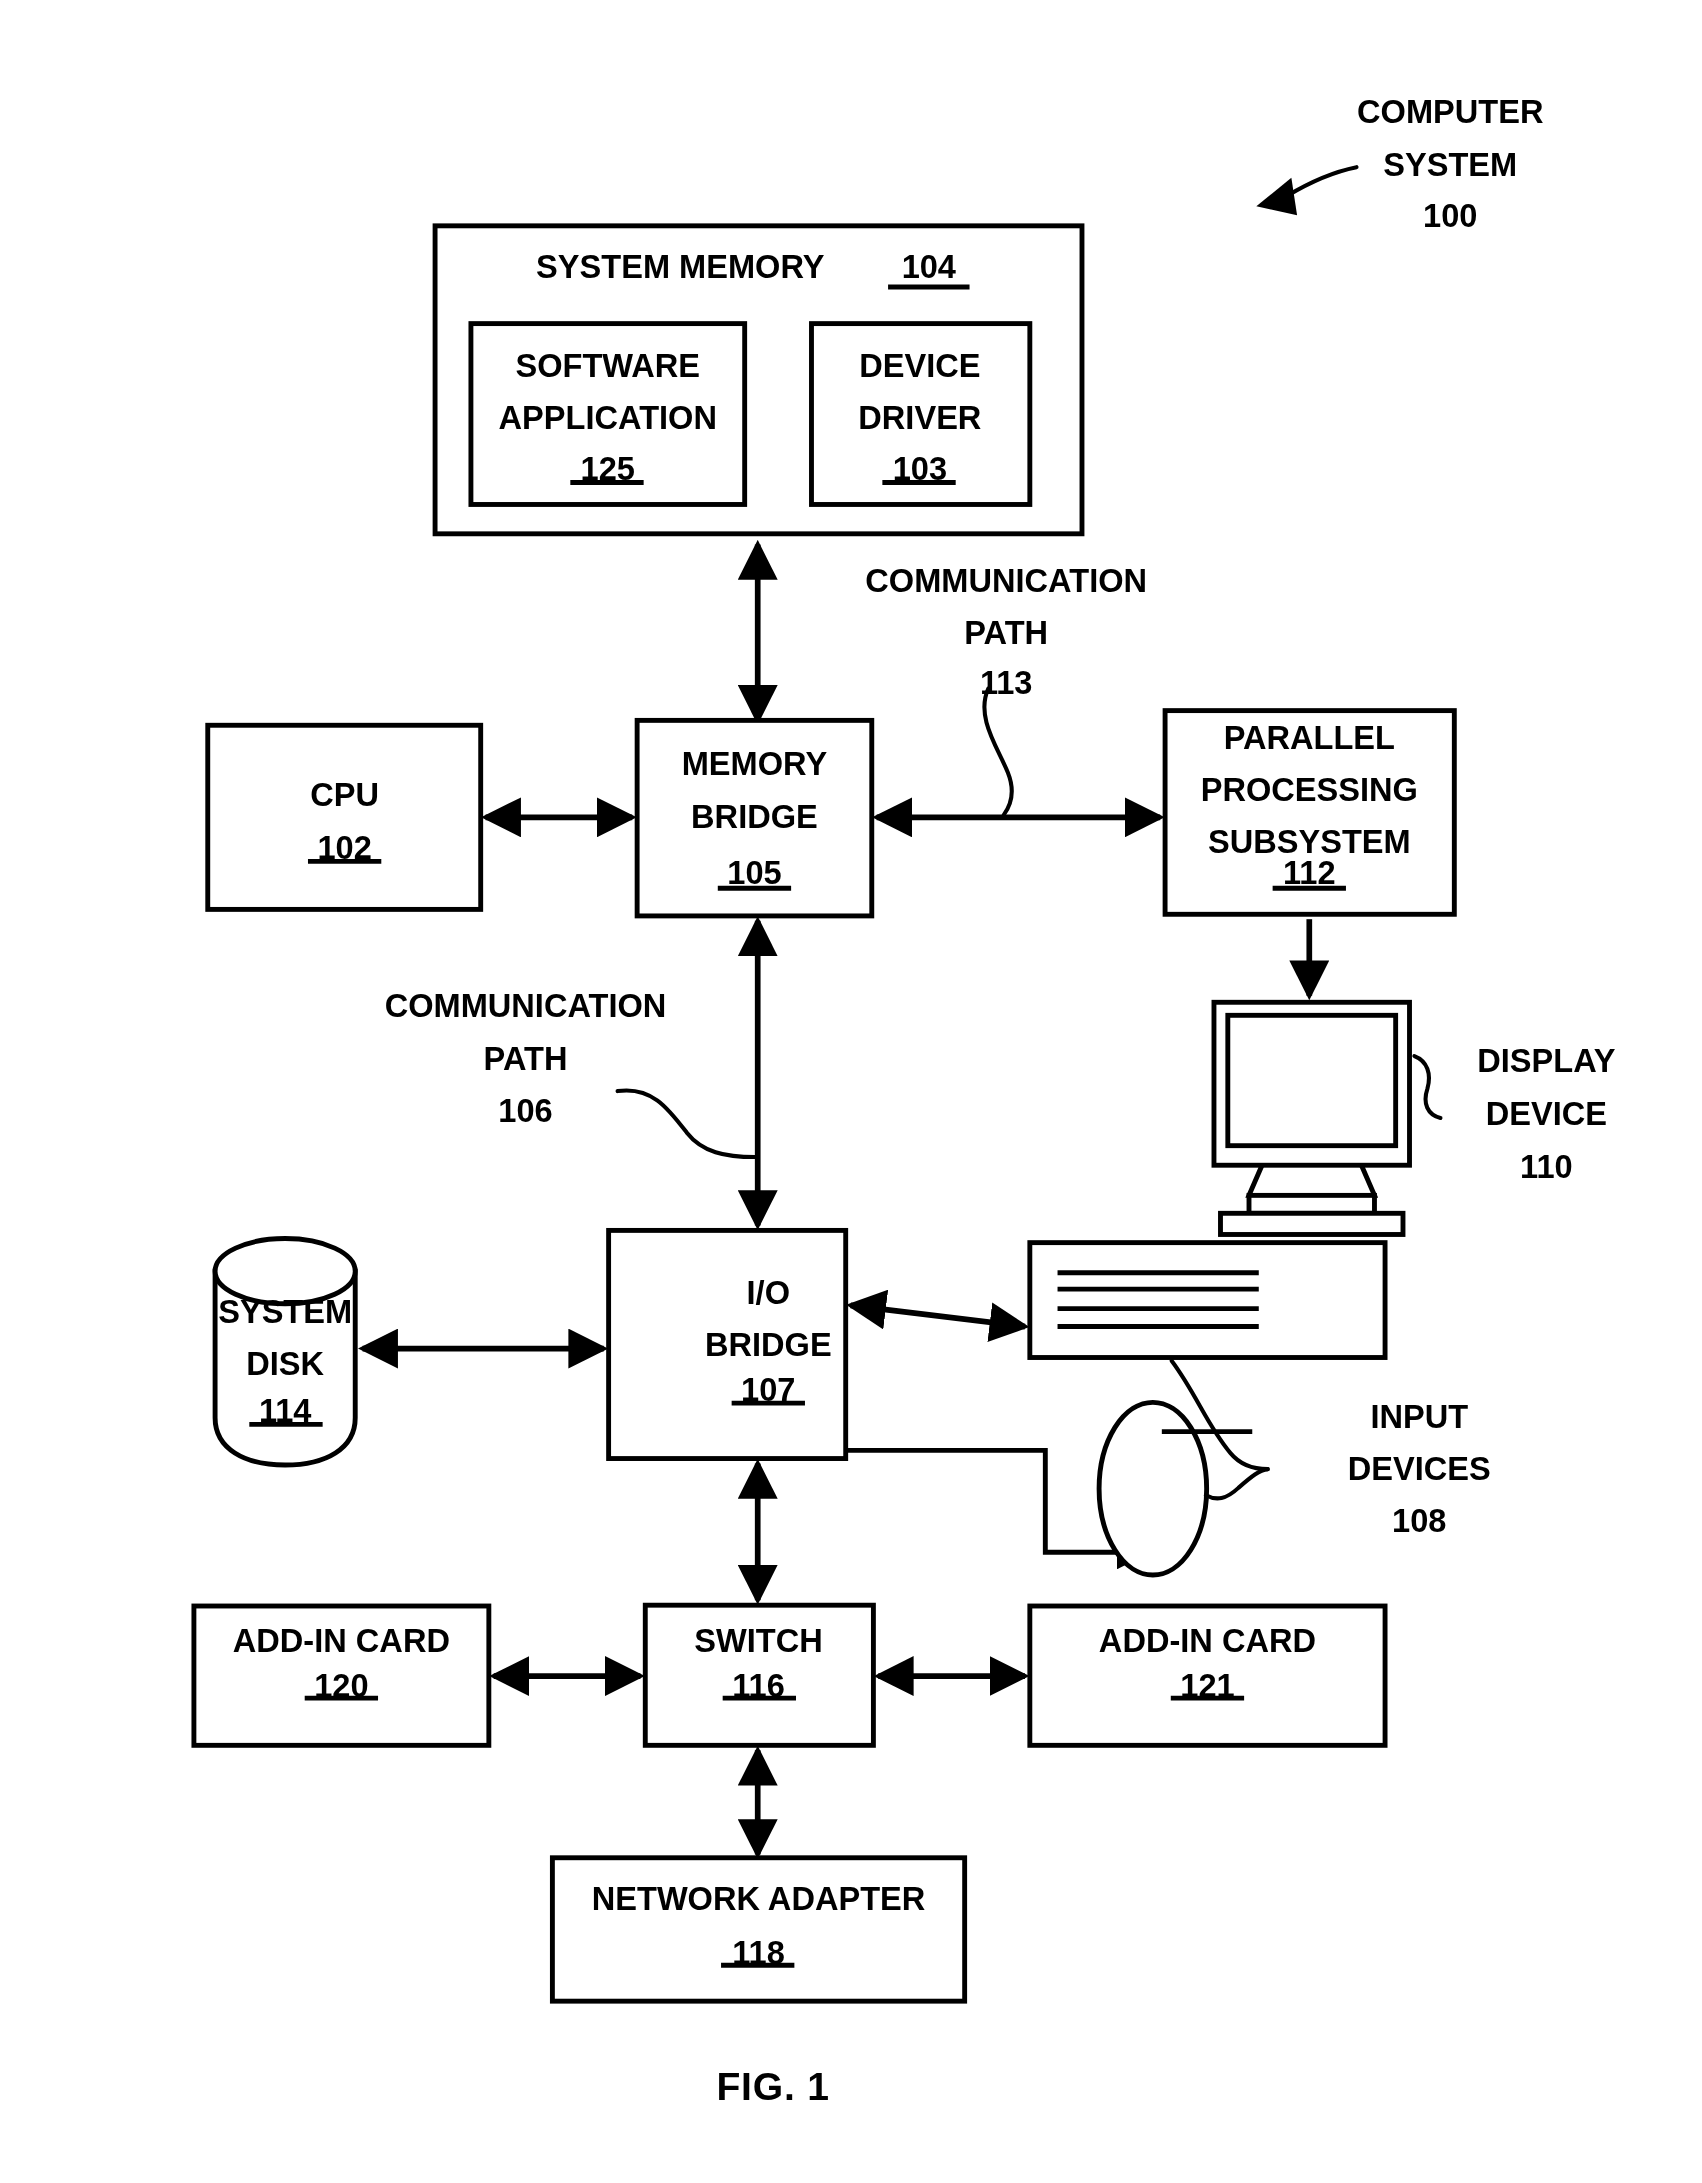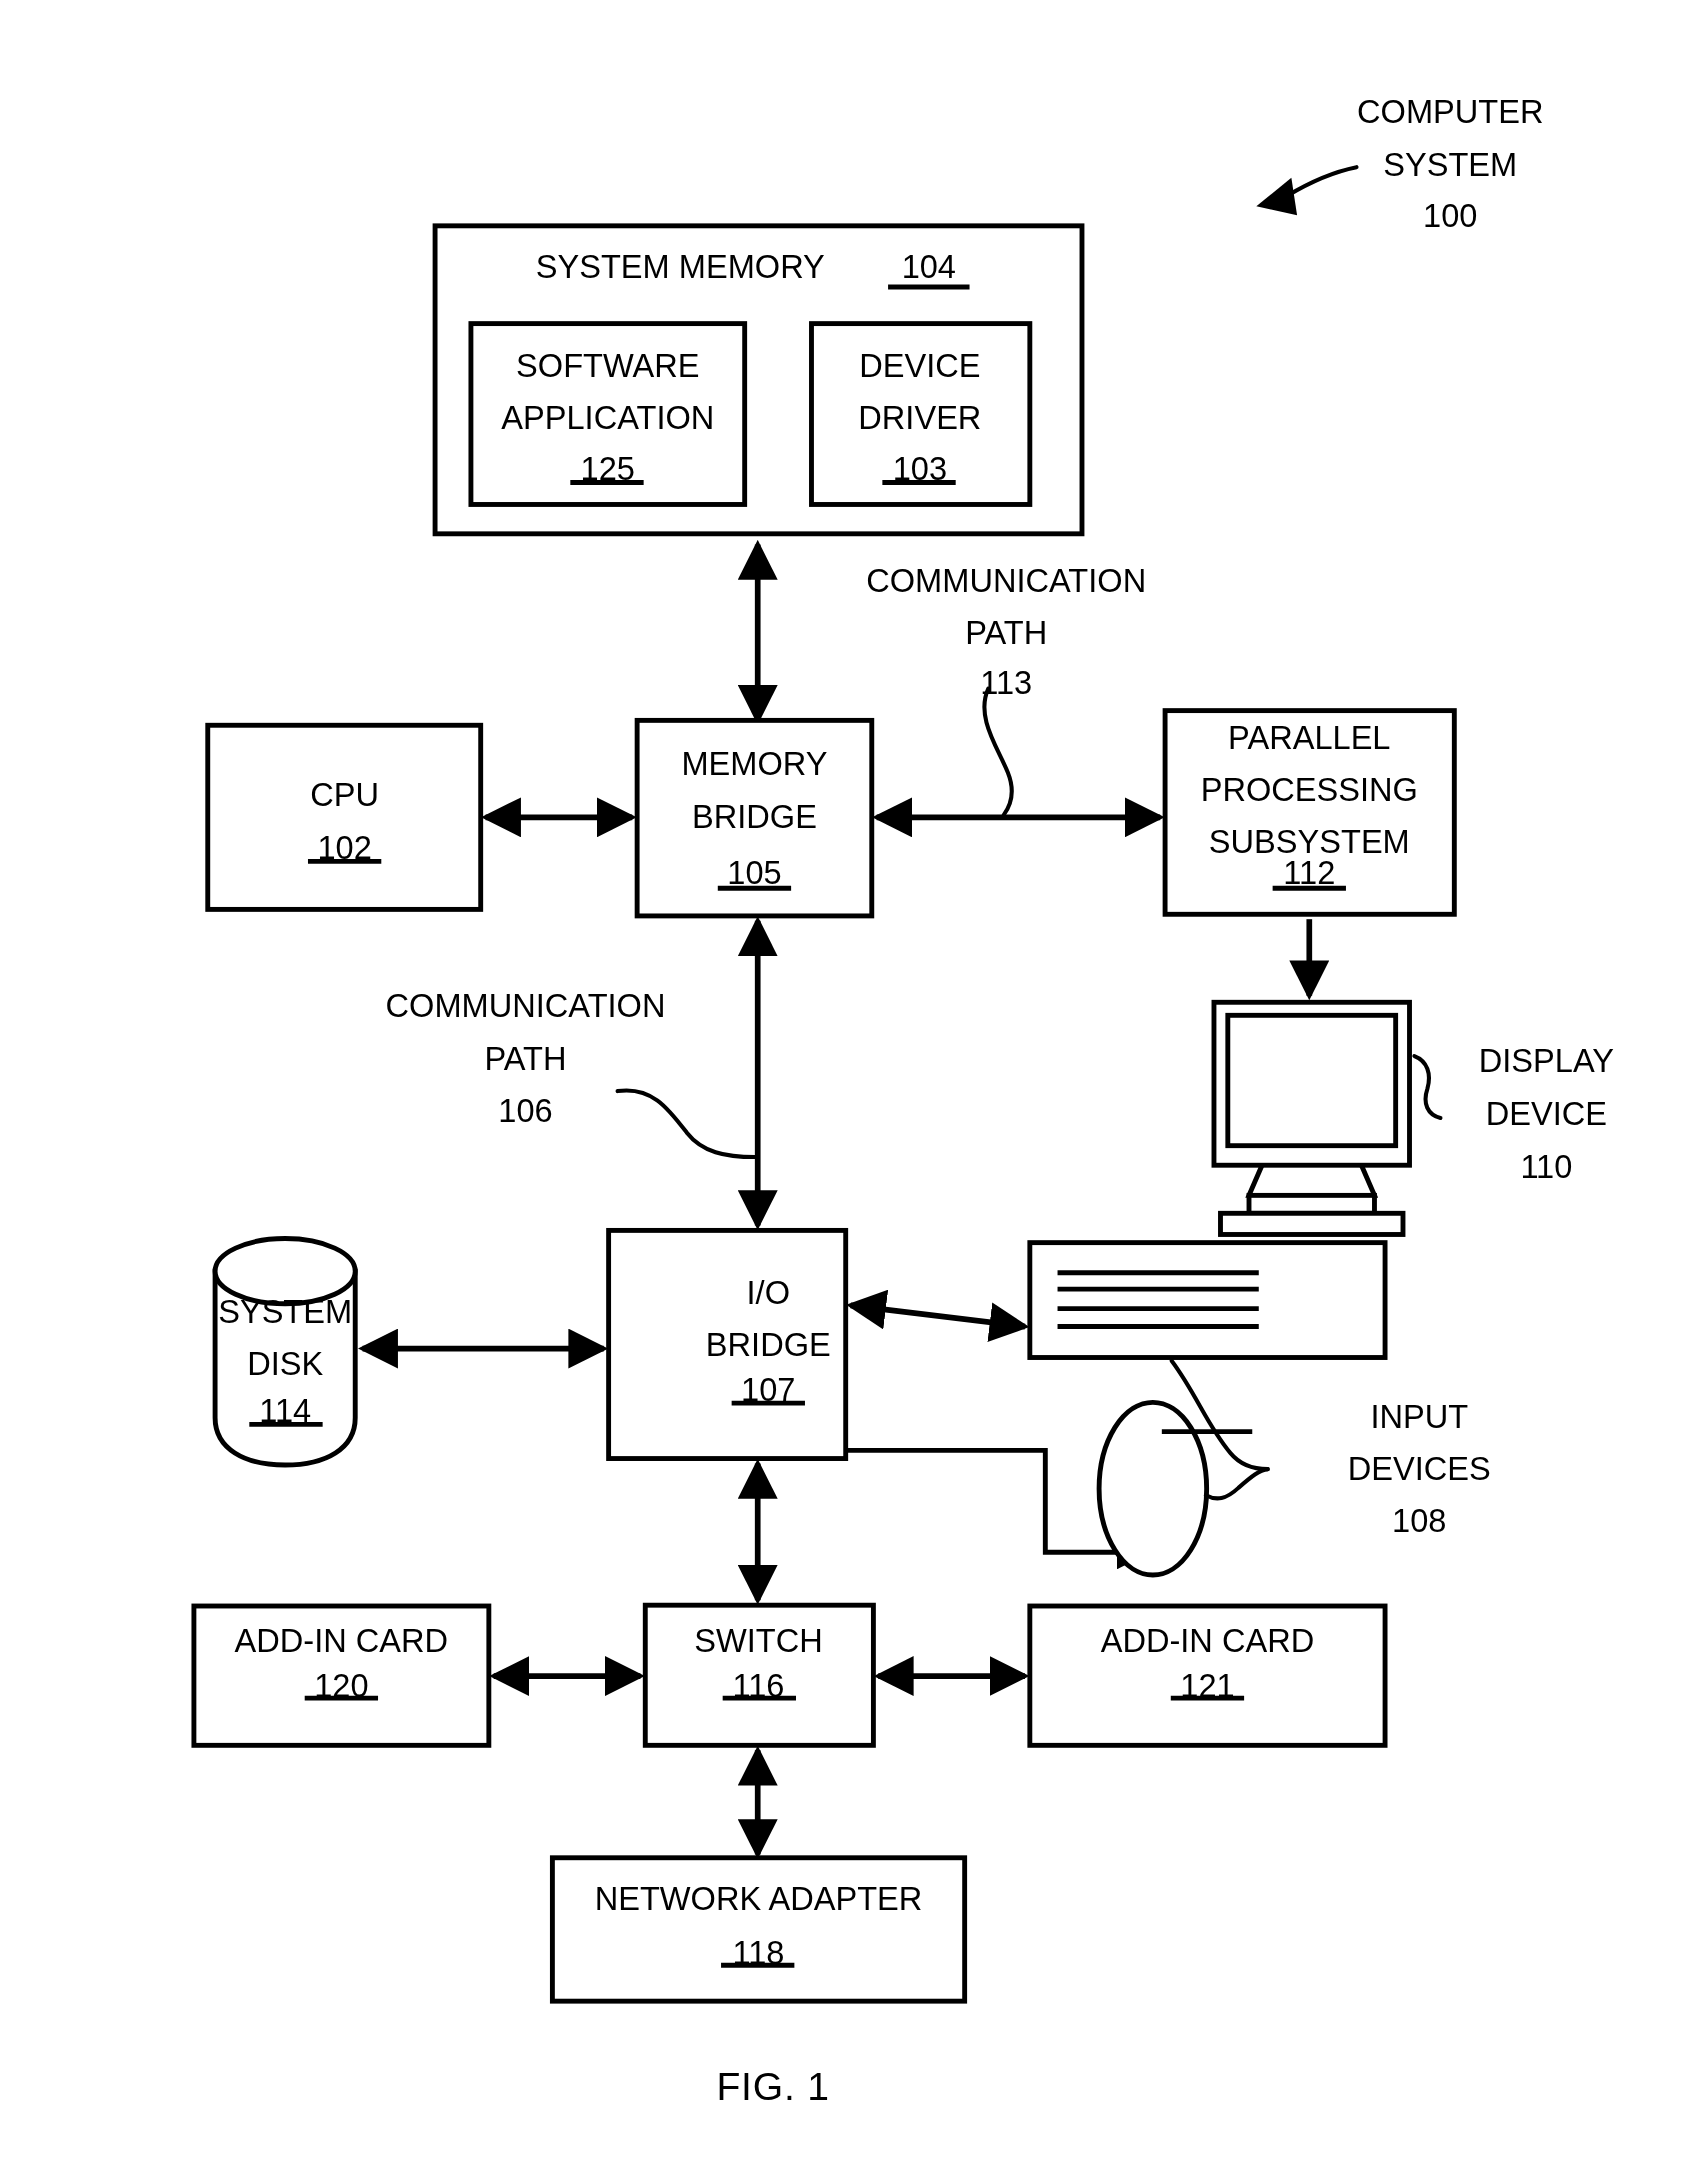--- a/index.html
+++ b/index.html
@@ -11,20 +11,21 @@
     width: 1702px;
     height: 2183px;
     font-family: "Liberation Sans", sans-serif;
     color: #000000;
     overflow: hidden;
   }
   #figure-root {
     position: relative;
     width: 1346px;
     height: 2183px;
+    font-weight: bold;
   }
   svg#diagram {
     position: absolute;
     top: 0;
     left: 0;
     width: 1702px;
     height: 2183px;
   }
   .bx {
     fill: #ffffff;

